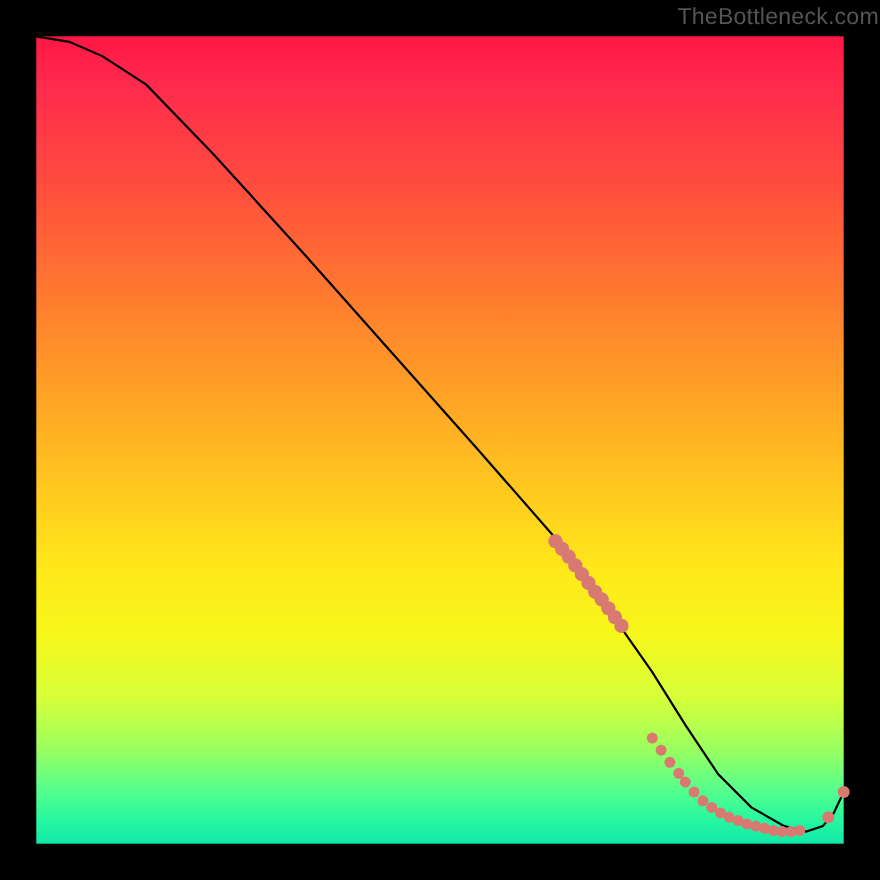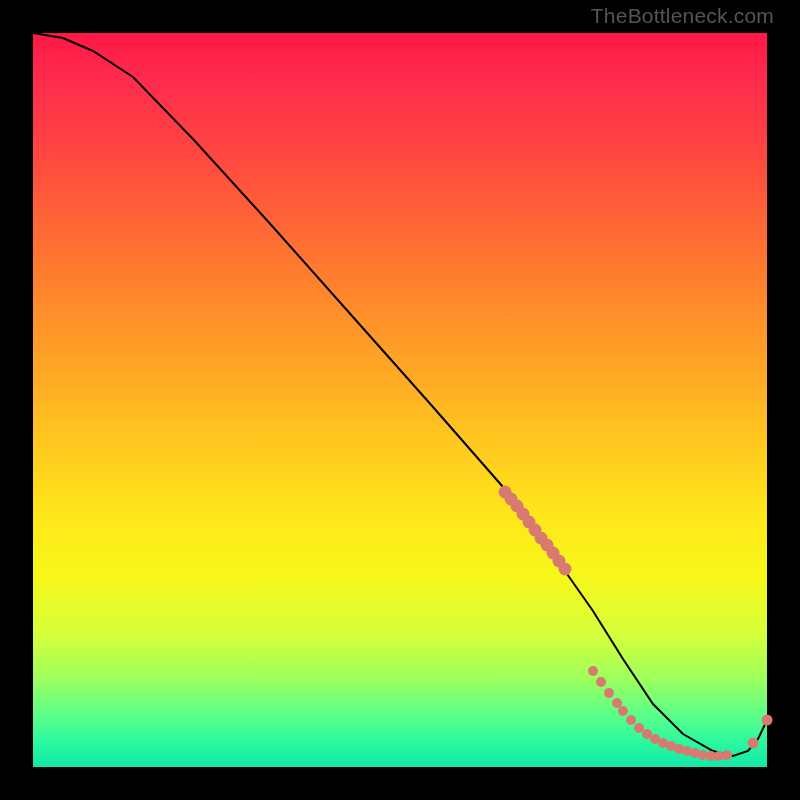--- a/index.html
+++ b/index.html
@@ -12,21 +12,21 @@
     font-family: Arial, Helvetica, sans-serif;
   }
   .chart-container {
     position: relative;
     width: 800px;
     height: 800px;
   }
   .watermark {
     position: absolute;
     top: 4px;
-    right: 26px;
+    right: 1px;
     color: #555;
     font-size: 21px;
     font-weight: 500;
     letter-spacing: 0.2px;
     z-index: 5;
   }
   .plot-area {
     position: absolute;
     left: 33px;
     top: 33px;

